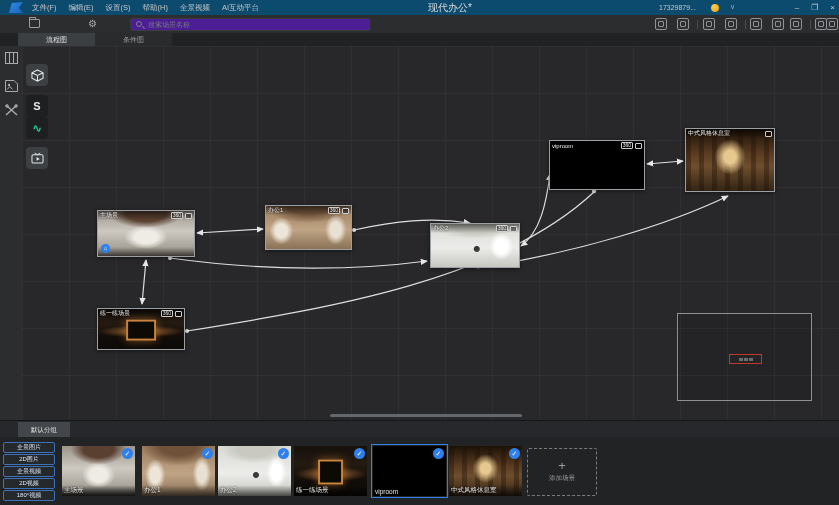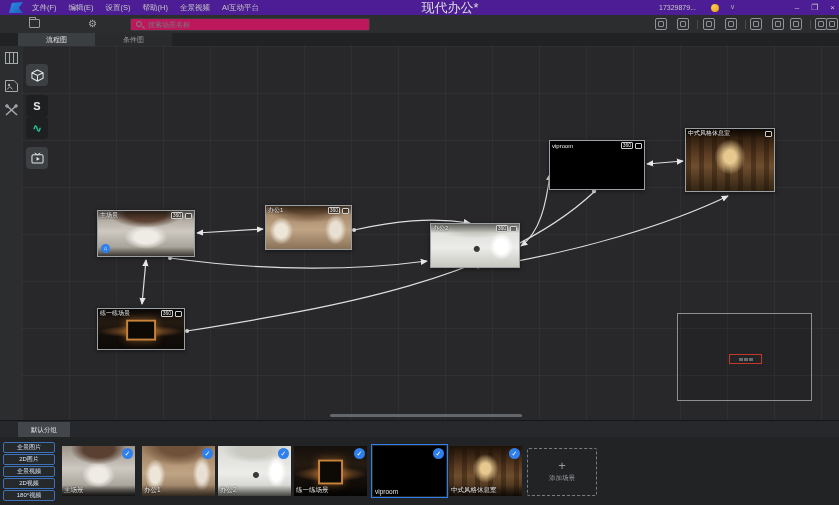--- a/index.html
+++ b/index.html
@@ -1,39 +1,39 @@
 <!DOCTYPE html>
 <html><head>
 <meta charset="utf-8">
 <style>
   html,body{margin:0;padding:0;background:#111;}
   *{box-sizing:border-box;font-family:"Liberation Sans",sans-serif;}
   #stage{position:relative;width:839px;height:505px;background:#29292b;overflow:hidden;color:#ccc;}
 
   
-  .titlebar{position:absolute;left:0;top:0;width:839px;height:15px;background:#4c1d95;display:flex;align-items:center;}
+  .titlebar{position:absolute;left:0;top:0;width:839px;height:15px;background:#0c4a6e;display:flex;align-items:center;}
   .logo{position:absolute;left:9px;top:2px;width:14px;height:11px;background:linear-gradient(135deg,#2f8fe8,#1b5fb8);clip-path:polygon(0 100%,20% 10%,100% 0,70% 55%,100% 100%);}
   .menus{position:absolute;left:32px;top:0;height:15px;display:flex;gap:12px;align-items:center;}
   .menus span{font-size:7.5px;color:#c8c8c8;white-space:nowrap;}
-  .win-title{position:absolute;left:390px;top:0;width:120px;height:15px;line-height:15px;font-size:13px;color:#dedede;text-align:center;}
+  .win-title{position:absolute;left:390px;top:0;width:120px;height:15px;line-height:15px;font-size:10px;color:#dedede;text-align:center;}
   .account{position:absolute;right:143px;top:0;height:15px;line-height:15px;font-size:7px;color:#c8c8c8;}
   .coin{position:absolute;right:120px;top:3.5px;width:8px;height:8px;border-radius:50%;background:radial-gradient(circle at 35% 35%,#ffcf4d,#e09a12);}
   .chev{position:absolute;right:104px;top:0;height:15px;line-height:14px;font-size:7px;color:#aaa;}
   .winbtns{position:absolute;right:4px;top:0;height:15px;display:flex;gap:12px;align-items:center;}
   .winbtns span{font-size:8px;color:#cfcfcf;line-height:15px;}
 
   
   .toolbar{position:absolute;left:0;top:15px;width:839px;height:18px;background:#2b2d2f;}
   .tb-icon{position:absolute;top:3px;width:12px;height:12px;border:1px solid #8f9296;border-radius:2px;}
   .tb-icon i{position:absolute;left:2px;top:2px;width:6px;height:6px;border:1px solid #8f9296;border-radius:1px;}
   .tb-sep{position:absolute;top:5px;width:1px;height:9px;background:#4a4d50;}
   .folder-ic{position:absolute;left:29px;top:4px;width:11px;height:9px;border:1px solid #9a9da0;border-radius:1px;}
   .folder-ic:before{content:"";position:absolute;left:-1px;top:-3px;width:5px;height:2px;border:1px solid #9a9da0;border-bottom:none;border-radius:1px 1px 0 0;}
   .gear-ic{position:absolute;left:88px;top:2px;font-size:10px;color:#a8abae;line-height:13px;}
-  .searchbox{position:absolute;left:130px;top:3px;width:240px;height:12.5px;background:#be185d;border:1px solid #3a3d40;border-radius:2px;display:flex;align-items:center;padding:0 5px;gap:4px;}
+  .searchbox{position:absolute;left:130px;top:3px;width:240px;height:12.5px;background:#4c1d95;border:1px solid #3a3d40;border-radius:2px;display:flex;align-items:center;padding:0 5px;gap:4px;}
   .mag{width:6px;height:6px;border:1px solid #808386;border-radius:50%;position:relative;flex:0 0 auto;}
   .mag:after{content:"";position:absolute;left:5px;top:5px;width:3px;height:1px;background:#808386;transform:rotate(45deg);}
   .searchbox input{background:transparent;border:none;outline:none;color:#c8c8c8;font-size:7px;width:100%;}
   .searchbox input::placeholder{color:#76797c;}
 
   
   .tabrow{position:absolute;left:0;top:33px;width:839px;height:13px;background:#202224;}
   .vtab{position:absolute;top:0;height:13px;line-height:13px;text-align:center;font-size:7px;}
   .vtab.active{background:#3b3f42;color:#e2e2e2;}
   .vtab.idle{background:#292b2d;color:#9a9a9a;}

